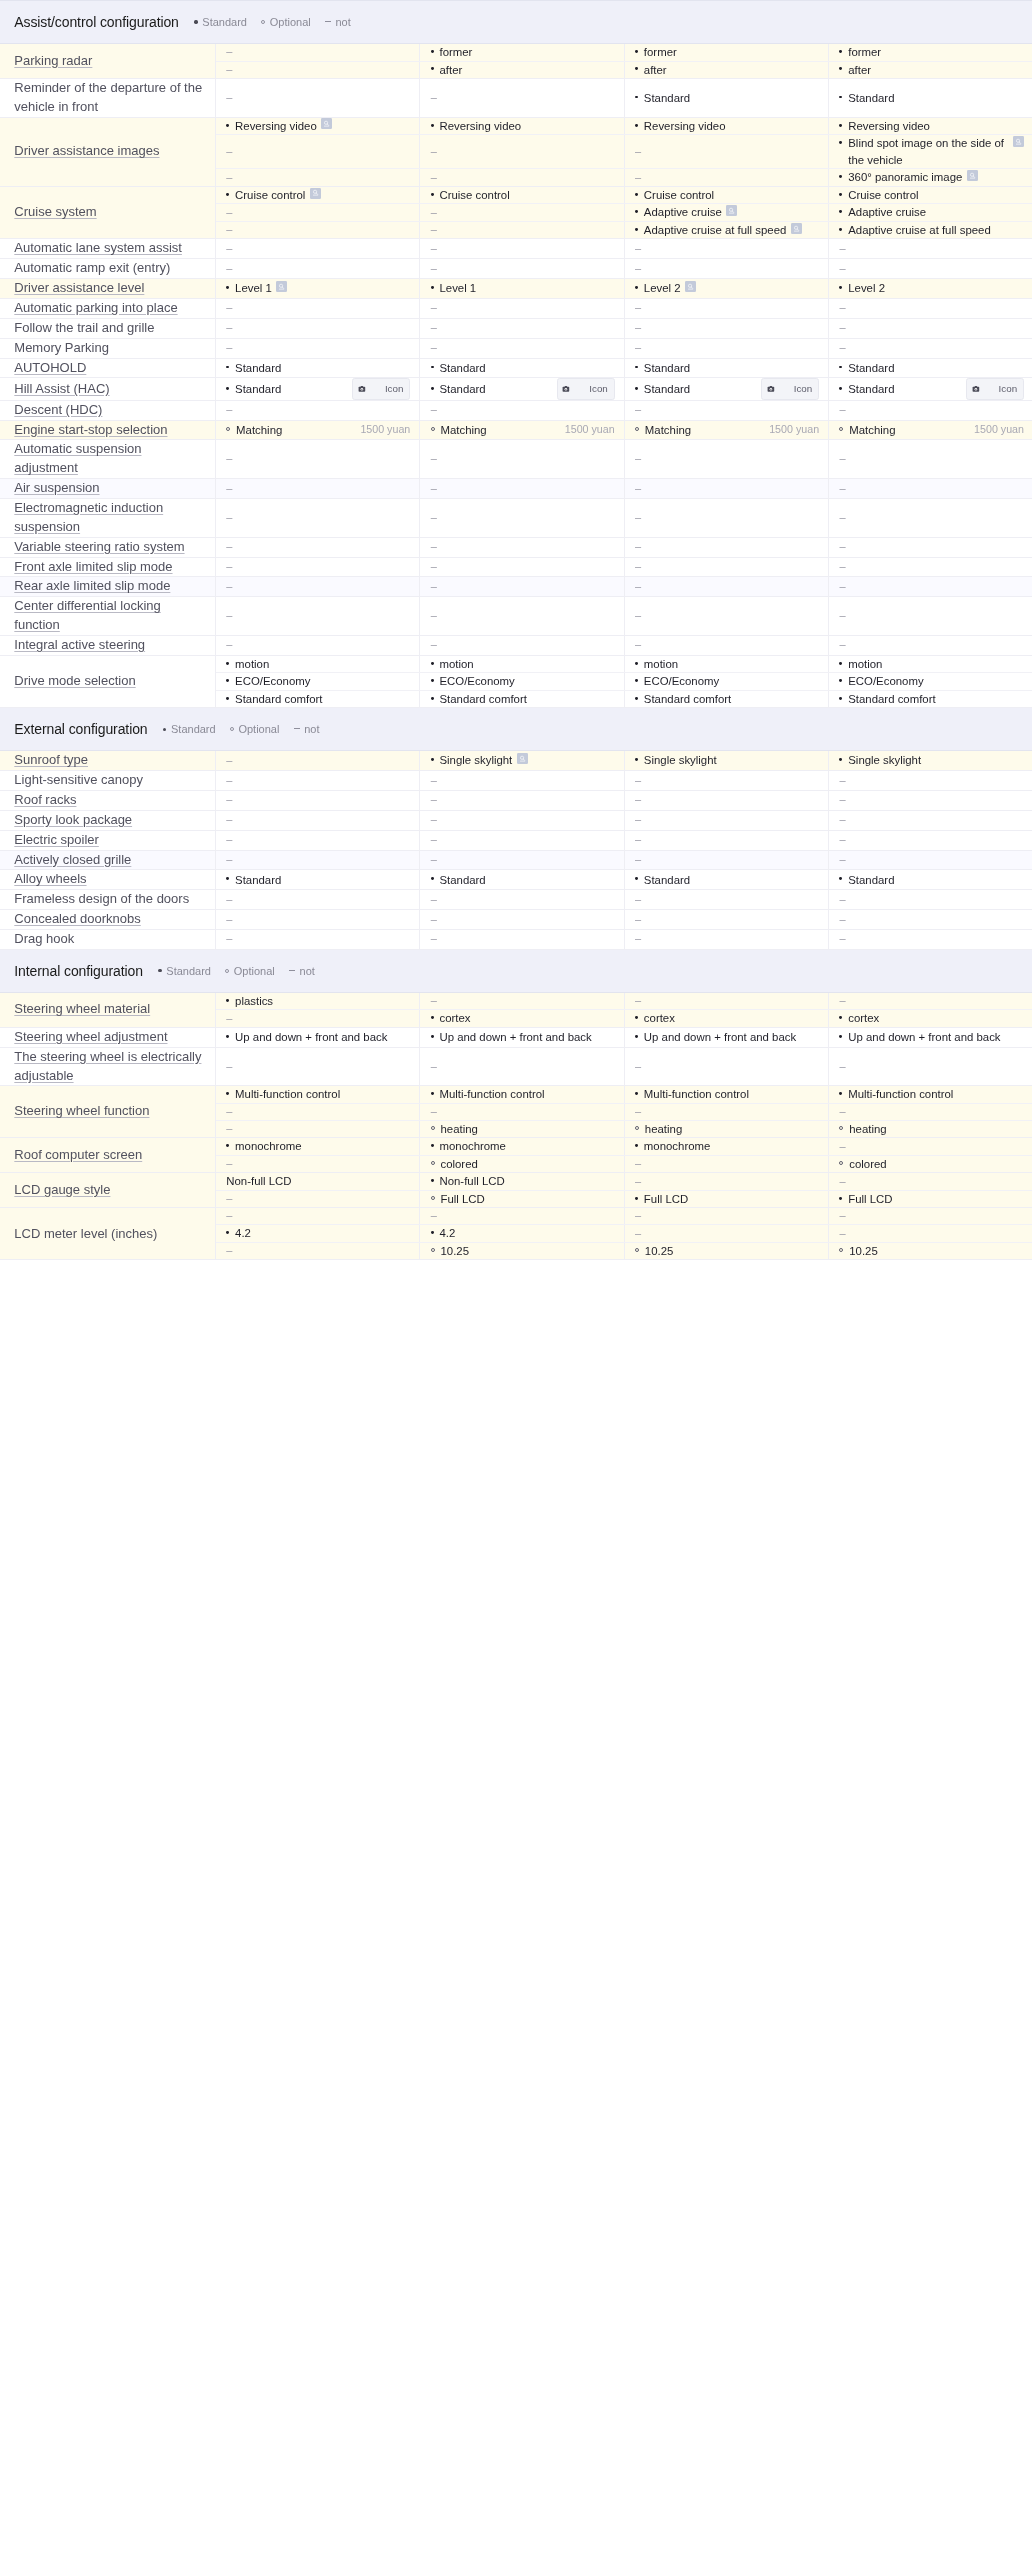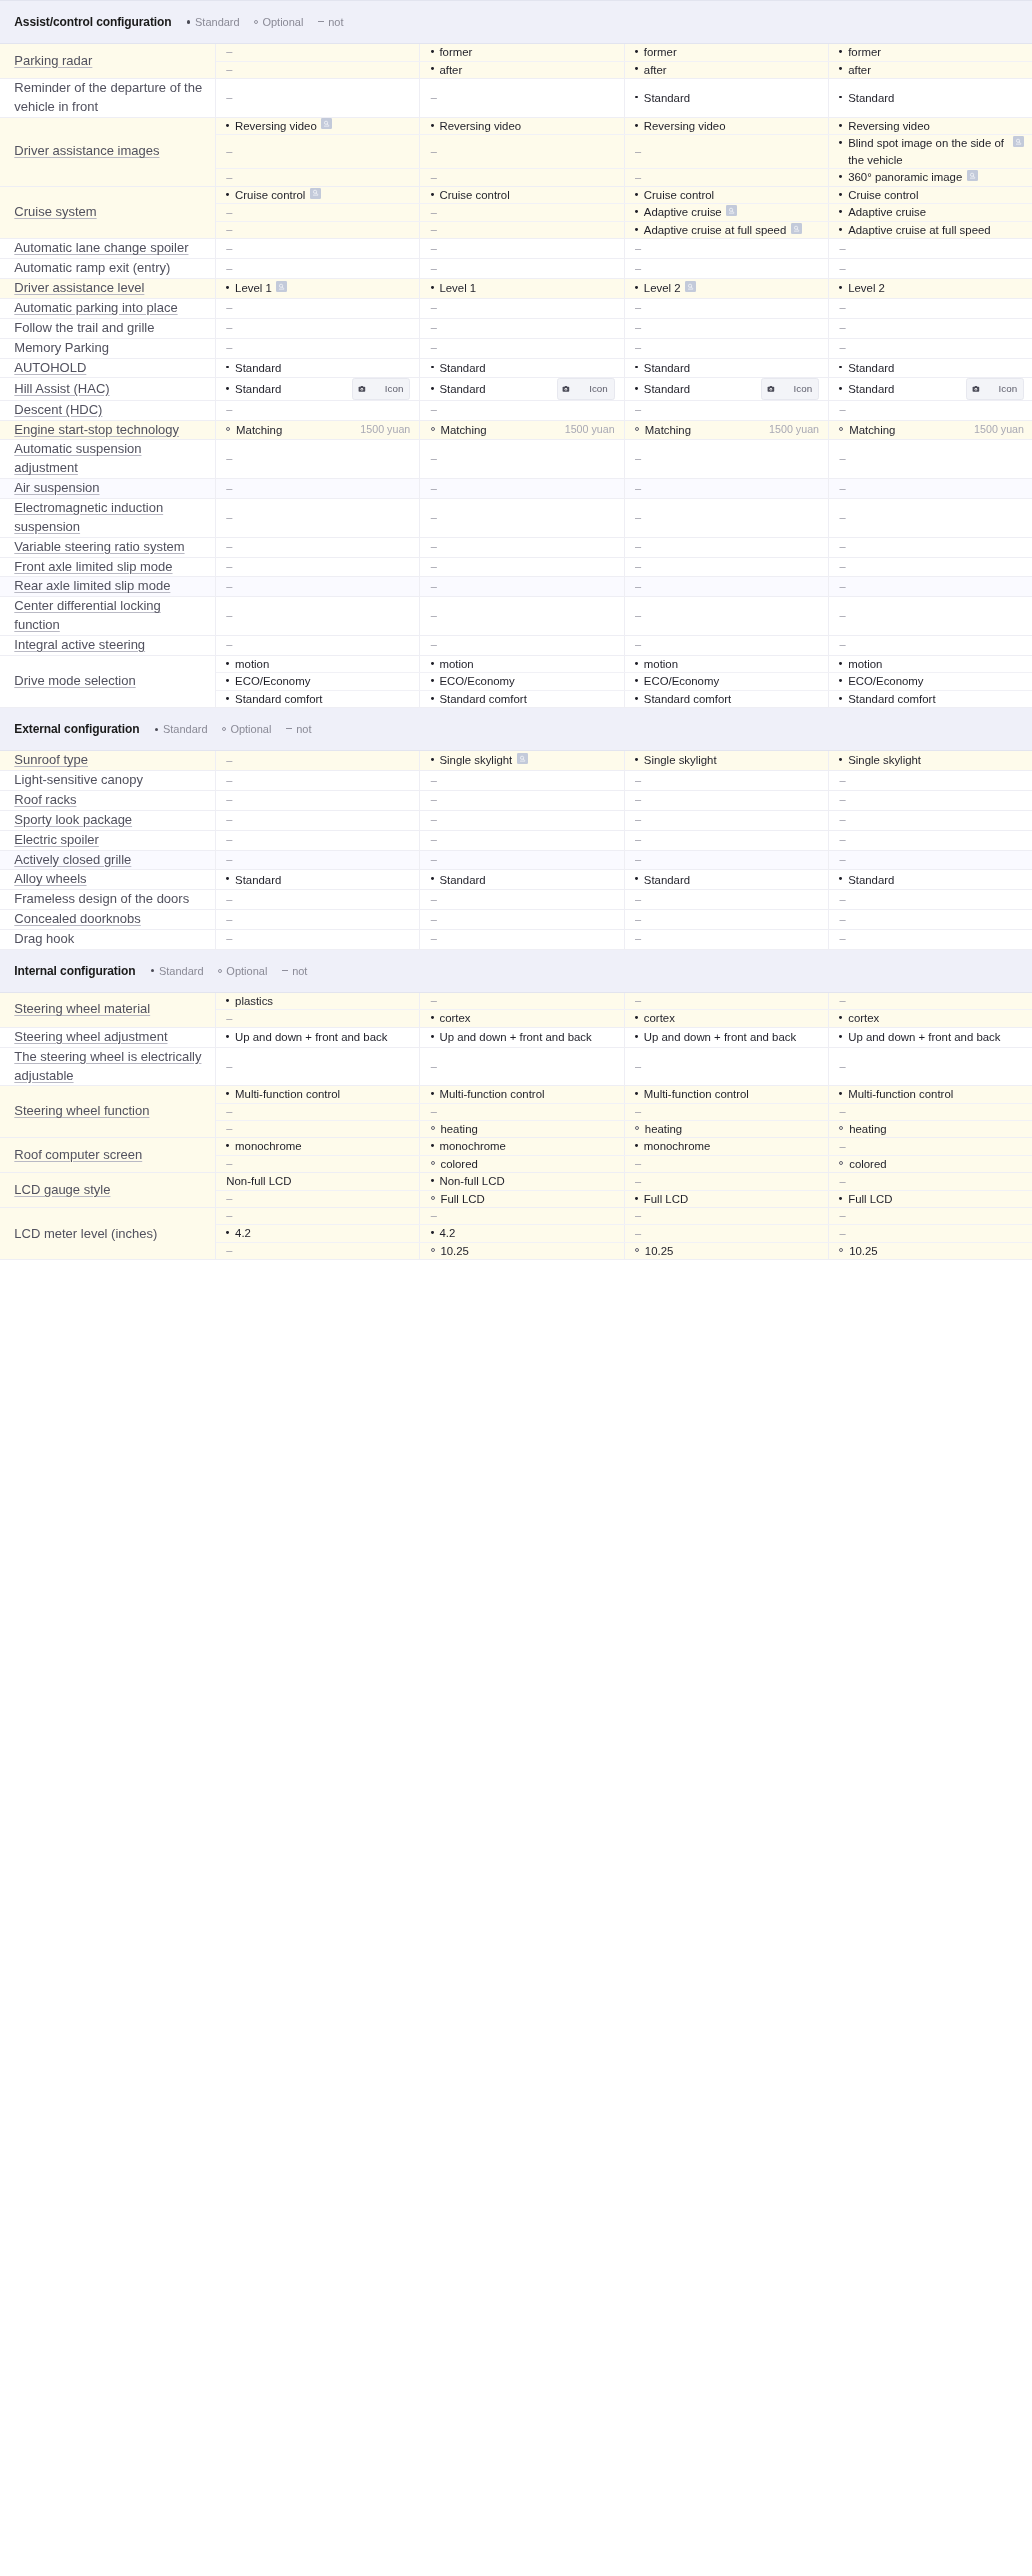--- a/index.html
+++ b/index.html
@@ -27,22 +27,22 @@
   tr.section-row > td {
     background: #eff0f9;
     border-top: 0.7px solid #e2e4ef;
     border-bottom: 0.7px solid #e2e4ef;
     padding: 9px 0 9px 14.3px;
     height: 43px;
     vertical-align: middle;
   }
   .sec-inner { display: flex; align-items: center; gap: 0px; }
   .sec-title {
-    font-size: 12px;
-    font-weight: bold;
+    font-size: 14px;
+    font-weight: normal;
     color: #1a1a1a;
     letter-spacing: -0.1px;
     white-space: nowrap;
   }
   .legend { display: flex; align-items: center; margin-left: 15.6px; gap: 14.3px; }
   .legend .lg { display: flex; align-items: center; color: #8a8a96; font-size: 11px; white-space: nowrap; }
   .legend .lg .gl { margin-right: 4.6px; display:inline-block; }
   .gl.dot-solid { width: 3.3px; height: 3.3px; border-radius: 50%; background: #4a4a55; }
   .gl.dot-hollow { width: 3.9px; height: 3.9px; border-radius: 50%; border: 0.7px solid #8f8f9c; background: transparent; }
   .gl.dash { width: 5.9px; height: 1px; background: #8f8f9c; position: relative; top: -0.7px;}
@@ -512,21 +512,21 @@
           <td class="val bg-cream">
             <div class="cellwrap">
               <div class="cellmain">
                 <span class="bullet solid"></span>
                 <span class="celltext">Adaptive cruise at full speed</span>
               </div>
             </div>
           </td>
         </tr>
         <tr class="last-sub">
-          <td class="lbl bg-white" rowspan="1"><span class="lbl-link">Automatic lane change spoiler</span></td>
+          <td class="lbl bg-white" rowspan="1"><span class="lbl-link">Automatic lane system assist</span></td>
           <td class="val bg-white">
             <div class="cellwrap">
               <div class="cellmain">
                 <span class="bullet none"></span>
                 <span class="celltext dashcell">–</span>
               </div>
             </div>
           </td>
           <td class="val bg-white">
             <div class="cellwrap">
@@ -877,21 +877,21 @@
           <td class="val bg-white">
             <div class="cellwrap">
               <div class="cellmain">
                 <span class="bullet none"></span>
                 <span class="celltext dashcell">–</span>
               </div>
             </div>
           </td>
         </tr>
         <tr class="last-sub">
-          <td class="lbl bg-cream" rowspan="1"><span class="lbl-link">Engine start-stop technology</span></td>
+          <td class="lbl bg-cream" rowspan="1"><span class="lbl-link">Engine start-stop selection</span></td>
           <td class="val bg-cream">
             <div class="cellwrap">
               <div class="cellmain">
                 <span class="bullet hollow"></span>
                 <span class="celltext">Matching</span>
               </div>
               <span class="price">1500 yuan</span>
             </div>
           </td>
           <td class="val bg-cream">

